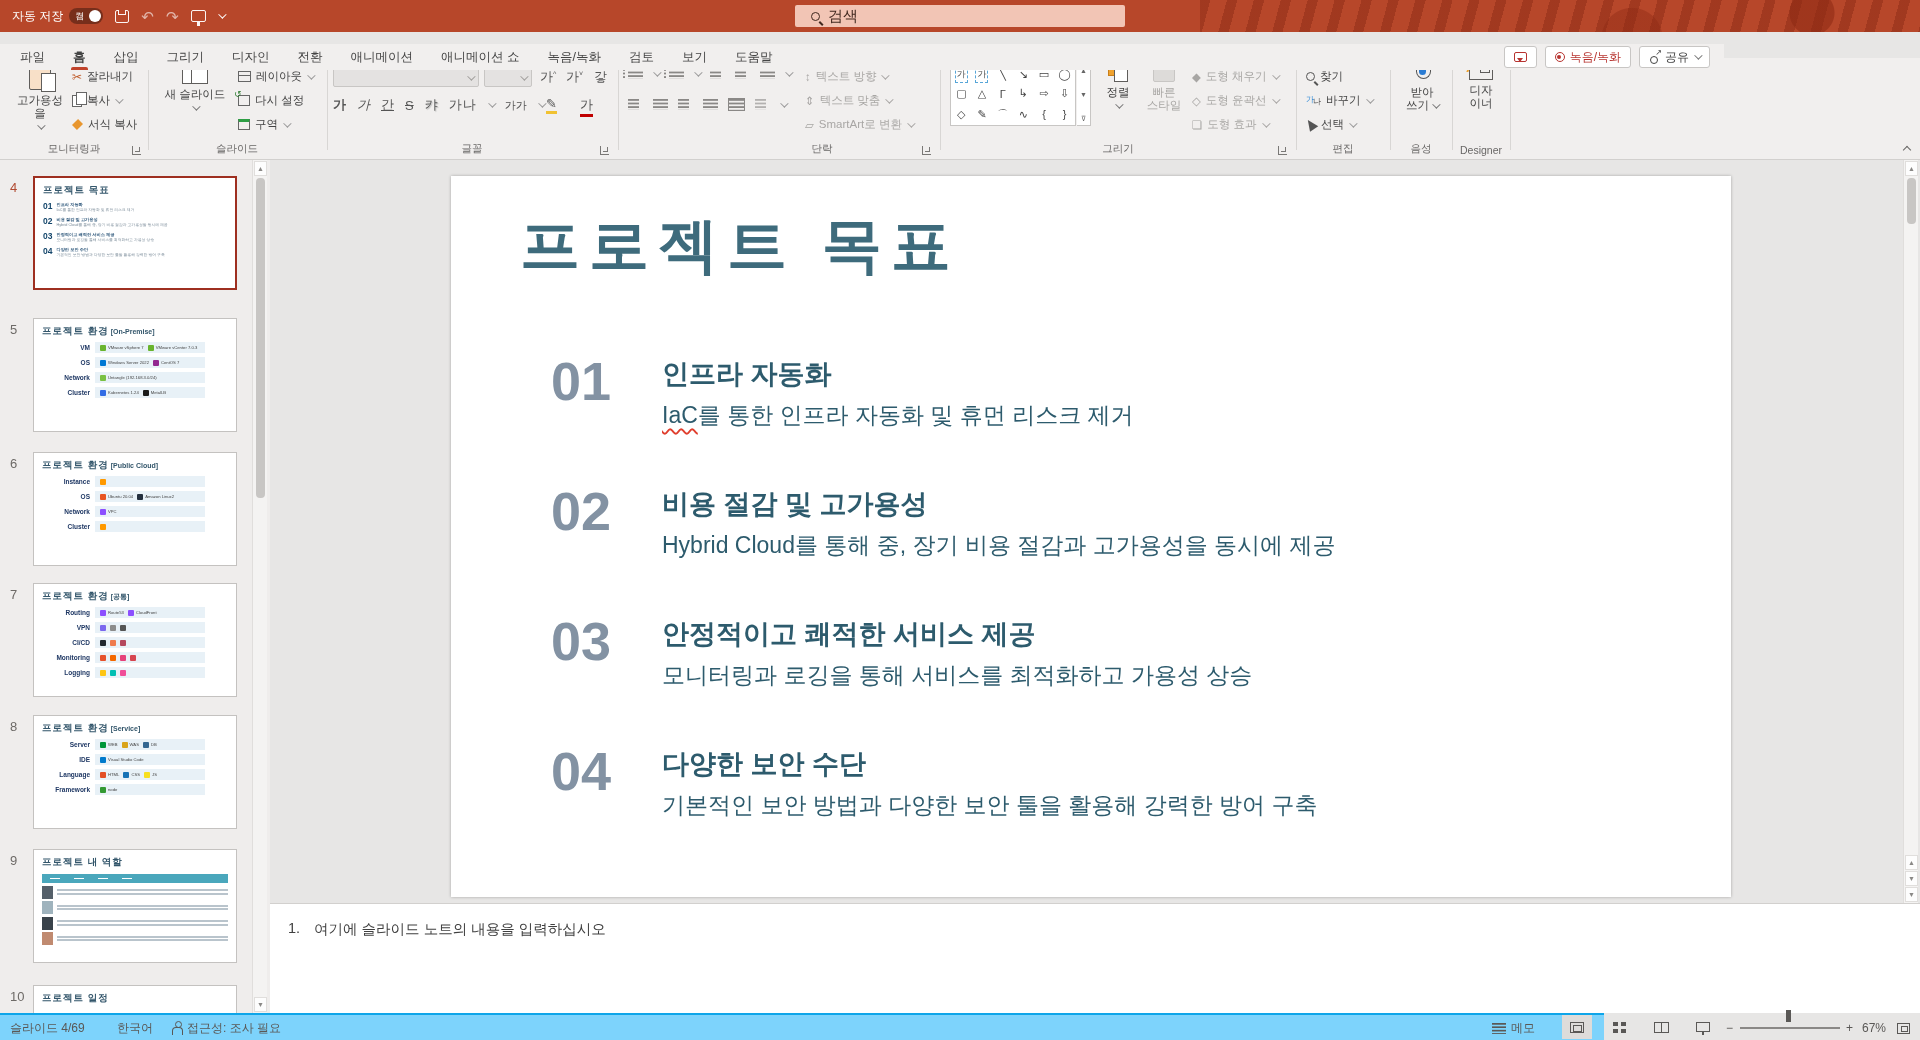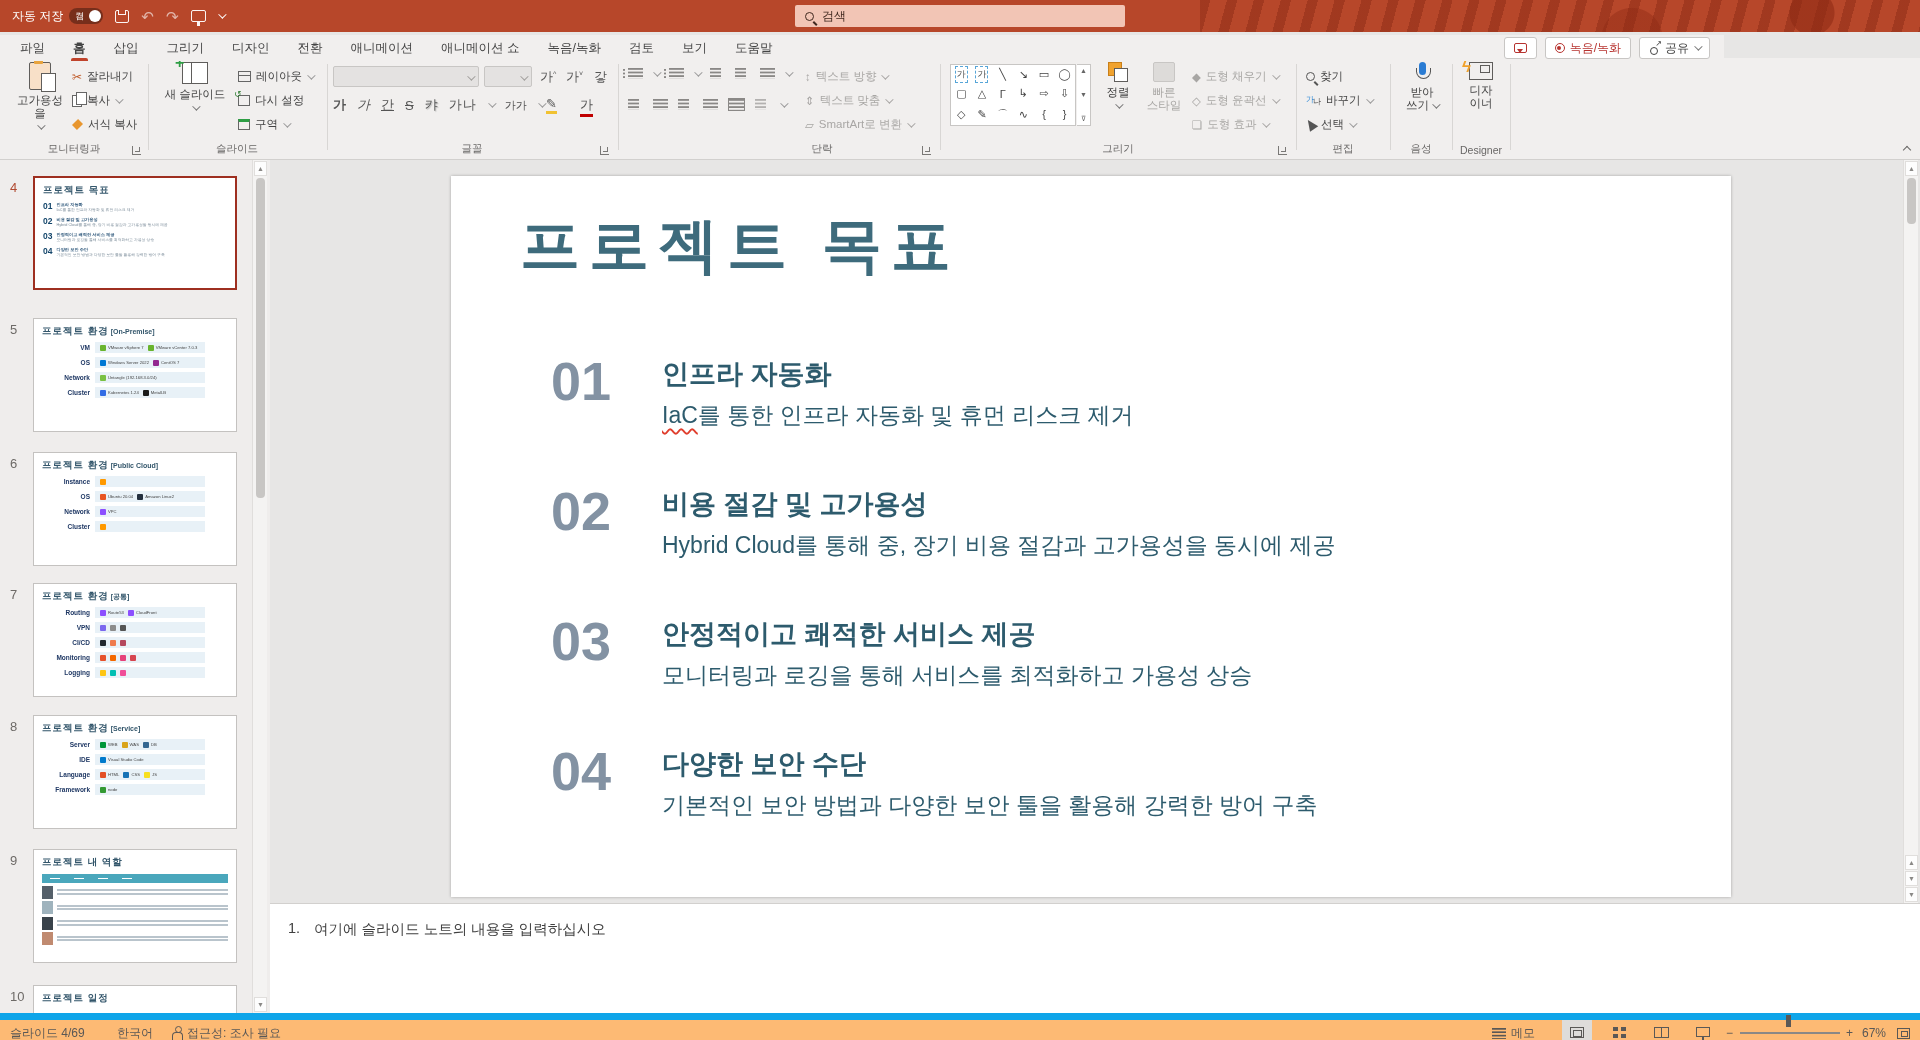--- a/index.html
+++ b/index.html
@@ -22,39 +22,39 @@
   .toggle .st { position:absolute; left:6px; top:2px; font-size:9px; color:#fff; }
   .i-save { width:14px; height:13px; border:1.4px solid rgba(255,255,255,.95); border-radius:2px; position:relative; }
   .i-save::after { content:""; position:absolute; left:2px; top:-1px; width:6px; height:4px; background:#b7472a; border:1.4px solid rgba(255,255,255,.95); border-top:none; }
   .tb-glyph { font-size:15px; color:rgba(255,255,255,.6); line-height:1; }
   .i-present { width:15px; height:12px; border:1.4px solid rgba(255,255,255,.95); border-radius:2px; position:relative; }
   .i-present::after { content:""; position:absolute; left:5px; bottom:-5px; width:3px; height:4px; background:rgba(255,255,255,.95); }
   .cv { display:inline-block; width:6px; height:6px; border-right:1.4px solid currentColor; border-bottom:1.4px solid currentColor; transform:rotate(45deg) translateY(-2px); }
   .cvu { transform:rotate(225deg); }
   .tb-title { position:absolute; left:307px; top:0; height:32px; display:flex; align-items:center; gap:6px; font-size:12.5px; z-index:2; white-space:nowrap; }
   #searchbox { position:absolute; left:795px; top:5px; width:330px; height:22px; background:#f2c5b5; border-radius:2px;
-    display:flex; align-items:center; gap:8px; padding-left:10px; color:#40281f; font-size:12px; z-index:2; }
+    display:flex; align-items:center; gap:8px; padding-left:16px; color:#40281f; font-size:15px; z-index:2; }
   .i-search { width:9px; height:9px; border:1.6px solid #40281f; border-radius:50%; position:relative; flex:0 0 auto; }
   .i-search::after { content:""; position:absolute; left:8px; top:8px; width:5px; height:1.6px; background:#40281f; transform:rotate(45deg); transform-origin:0 0; }
   .tb-right { position:absolute; right:0; top:0; height:32px; display:flex; align-items:center; z-index:2; }
   .tb-user { font-size:12.5px; margin-right:10px; }
   .avatar { width:22px; height:22px; border-radius:50%; background:#e6e2df; position:relative; margin-right:16px; }
   .avatar::before { content:""; position:absolute; left:7px; top:4px; width:8px; height:8px; border-radius:50%; border:1.4px solid #6d6a67; }
   .avatar::after { content:""; position:absolute; left:4px; top:13px; width:14px; height:7px; border-radius:7px 7px 0 0; border:1.4px solid #6d6a67; border-bottom:none; }
   .i-pen { width:14px; height:14px; position:relative; margin-right:18px; }
   .i-pen::before { content:""; position:absolute; left:2px; top:6px; width:13px; height:4px; background:#fff; transform:rotate(-35deg); border-radius:1px; }
   .i-pen::after { content:""; position:absolute; left:-1px; top:10px; border:3px solid transparent; border-right:4px solid #fff; transform:rotate(-35deg); }
   .i-ribopt { width:15px; height:13px; border:1.4px solid #fff; border-radius:2px; position:relative; margin-right:4px; }
   .i-ribopt::after { content:"↑"; position:absolute; left:3px; top:-2px; font-size:9px; color:#fff; }
   .winbtn { width:42px; height:32px; display:flex; align-items:center; justify-content:center; color:#fff; font-size:13px; }
   .i-restore { width:10px; height:10px; border:1.2px solid #fff; position:relative; }
   .i-restore::before { content:""; position:absolute; left:2px; top:-4px; width:10px; height:10px; border:1.2px solid #fff; border-left:none; border-bottom:none; }
 
   
-  #tabrow { position:absolute; top:35px; left:0; width:1724px; height:26px; background:#f1efee; z-index:25; }
+  #tabrow { position:absolute; top:44px; left:0; width:1724px; height:26px; background:#f1efee; z-index:25; }
   #tabs { position:absolute; left:6px; top:0; height:26px; display:flex; }
   .tab { padding:0 14px; font-size:12.5px; color:#444; display:flex; align-items:center; position:relative; }
   .tab.active { font-weight:bold; }
   .tab.active::after { content:""; position:absolute; left:12px; right:12px; bottom:0; height:3px; background:#c0432b; border-radius:2px 2px 0 0; }
   .tr-right { position:absolute; right:14px; top:2px; display:flex; gap:8px; }
   .trbtn { height:22px; border:1px solid #c8c6c4; border-radius:3px; background:#fff; display:flex; align-items:center; gap:5px; padding:0 9px; font-size:12px; color:#444; }
   .i-comment { width:13px; height:10px; border:1.4px solid #b7332f; border-radius:2px; position:relative; }
   .i-comment::after { content:""; position:absolute; left:2px; bottom:-4px; border:3px solid transparent; border-top:4px solid #b7332f; }
   .i-record { width:10px; height:10px; border:1.6px solid #b7332f; border-radius:50%; position:relative; }
   .i-record::after { content:""; position:absolute; left:1.5px; top:1.5px; width:4px; height:4px; border-radius:50%; background:#b7332f; }
@@ -159,21 +159,21 @@
   .sl-h { font-size:27px; font-weight:600; color:#2d5b6d; margin-top:2px; }
   .sl-b { font-size:23px; color:#2d5b6d; margin-top:8px; }
   .wavy { text-decoration:underline; text-decoration-style:wavy; text-decoration-color:#e03e2d; text-decoration-thickness:1.5px; text-underline-offset:5px; }
   #rscroll { position:absolute; right:2px; top:160px; width:15px; height:743px; background:#f4f3f2; border-left:1px solid #e0deDC; }
   #rthumb { position:absolute; left:3px; top:18px; width:9px; height:46px; background:#c8c6c4; border-radius:4px; }
 
   #notes { position:absolute; left:270px; top:903px; width:1650px; height:110px; background:#fff; border-top:1px solid #d2d0ce; }
   #notes-line { position:absolute; left:18px; top:16px; font-size:14.5px; color:#404040; display:flex; gap:14px; }
 
   
-  #statusbar { position:absolute; left:0; top:1013px; width:1920px; height:27px; background:#fdba74; border-top:7px solid #0ea5e9; font-size:12px; color:#5a5856; }
+  #statusbar { position:absolute; left:0; top:1013px; width:1604px; height:27px; background:#7dd3fc; border-top:2px solid #0ea5e9; font-size:12px; color:#5a5856; }
   .sb-item { position:absolute; top:0; height:26px; display:flex; align-items:center; gap:5px; }
   .i-person { width:10px; height:14px; position:relative; display:inline-block; }
   .i-person::before { content:""; position:absolute; left:2.5px; top:0; width:5px; height:5px; border-radius:50%; border:1.3px solid #5a5856; }
   .i-person::after { content:""; position:absolute; left:0; top:6px; width:9px; height:7px; border:1.3px solid #5a5856; border-bottom:none; border-radius:4px 4px 0 0; }
   .i-memo { width:14px; height:11px; background:linear-gradient(#5a5856 0 1.4px,transparent 1.4px) 0 0/100% 3.4px repeat-y; }
   .vw { width:30px; height:24px; display:flex; align-items:center; justify-content:center; }
   .vw.on { background:#dedcda; }
   .i-vnormal { width:14px; height:11px; border:1.3px solid #5a5856; position:relative; }
   .i-vnormal::after { content:""; position:absolute; left:2px; top:2px; width:7px; height:5px; border:1.1px solid #5a5856; }
   .i-vsorter { width:13px; height:11px;

